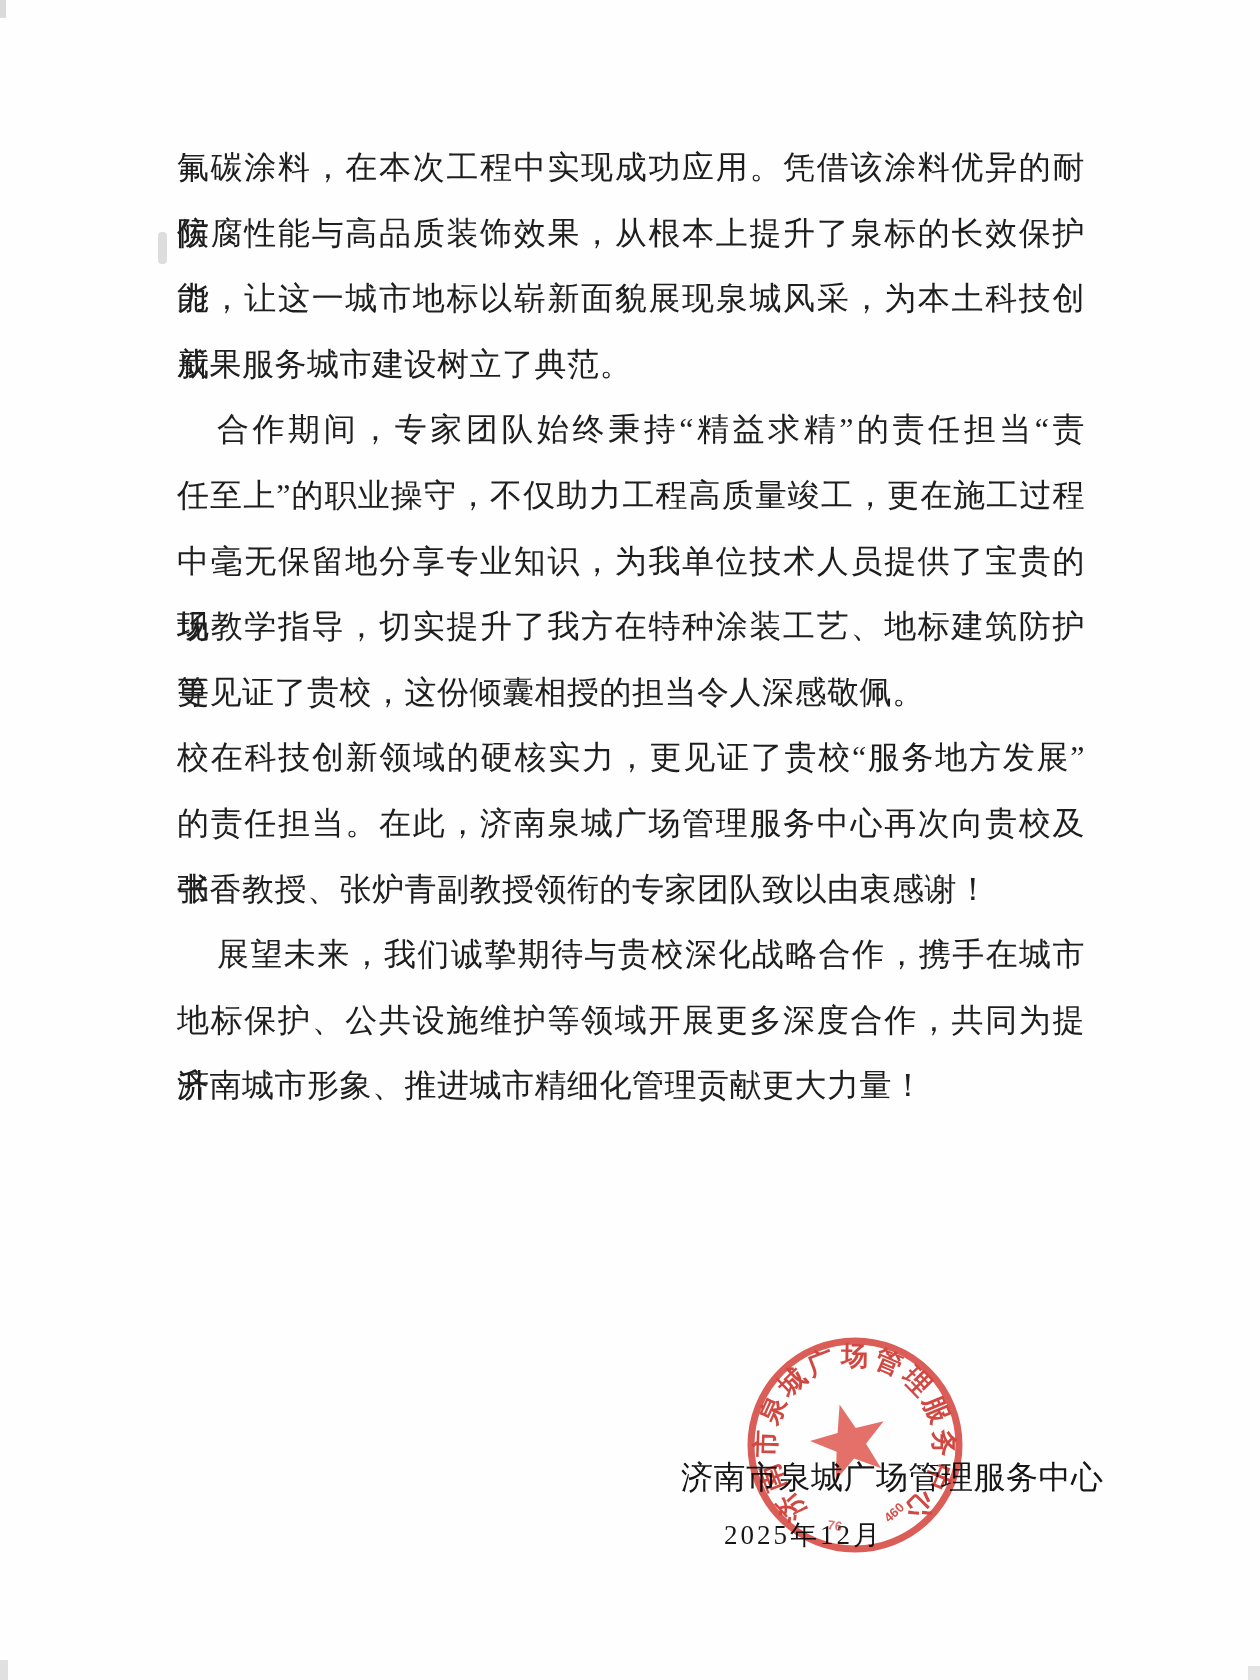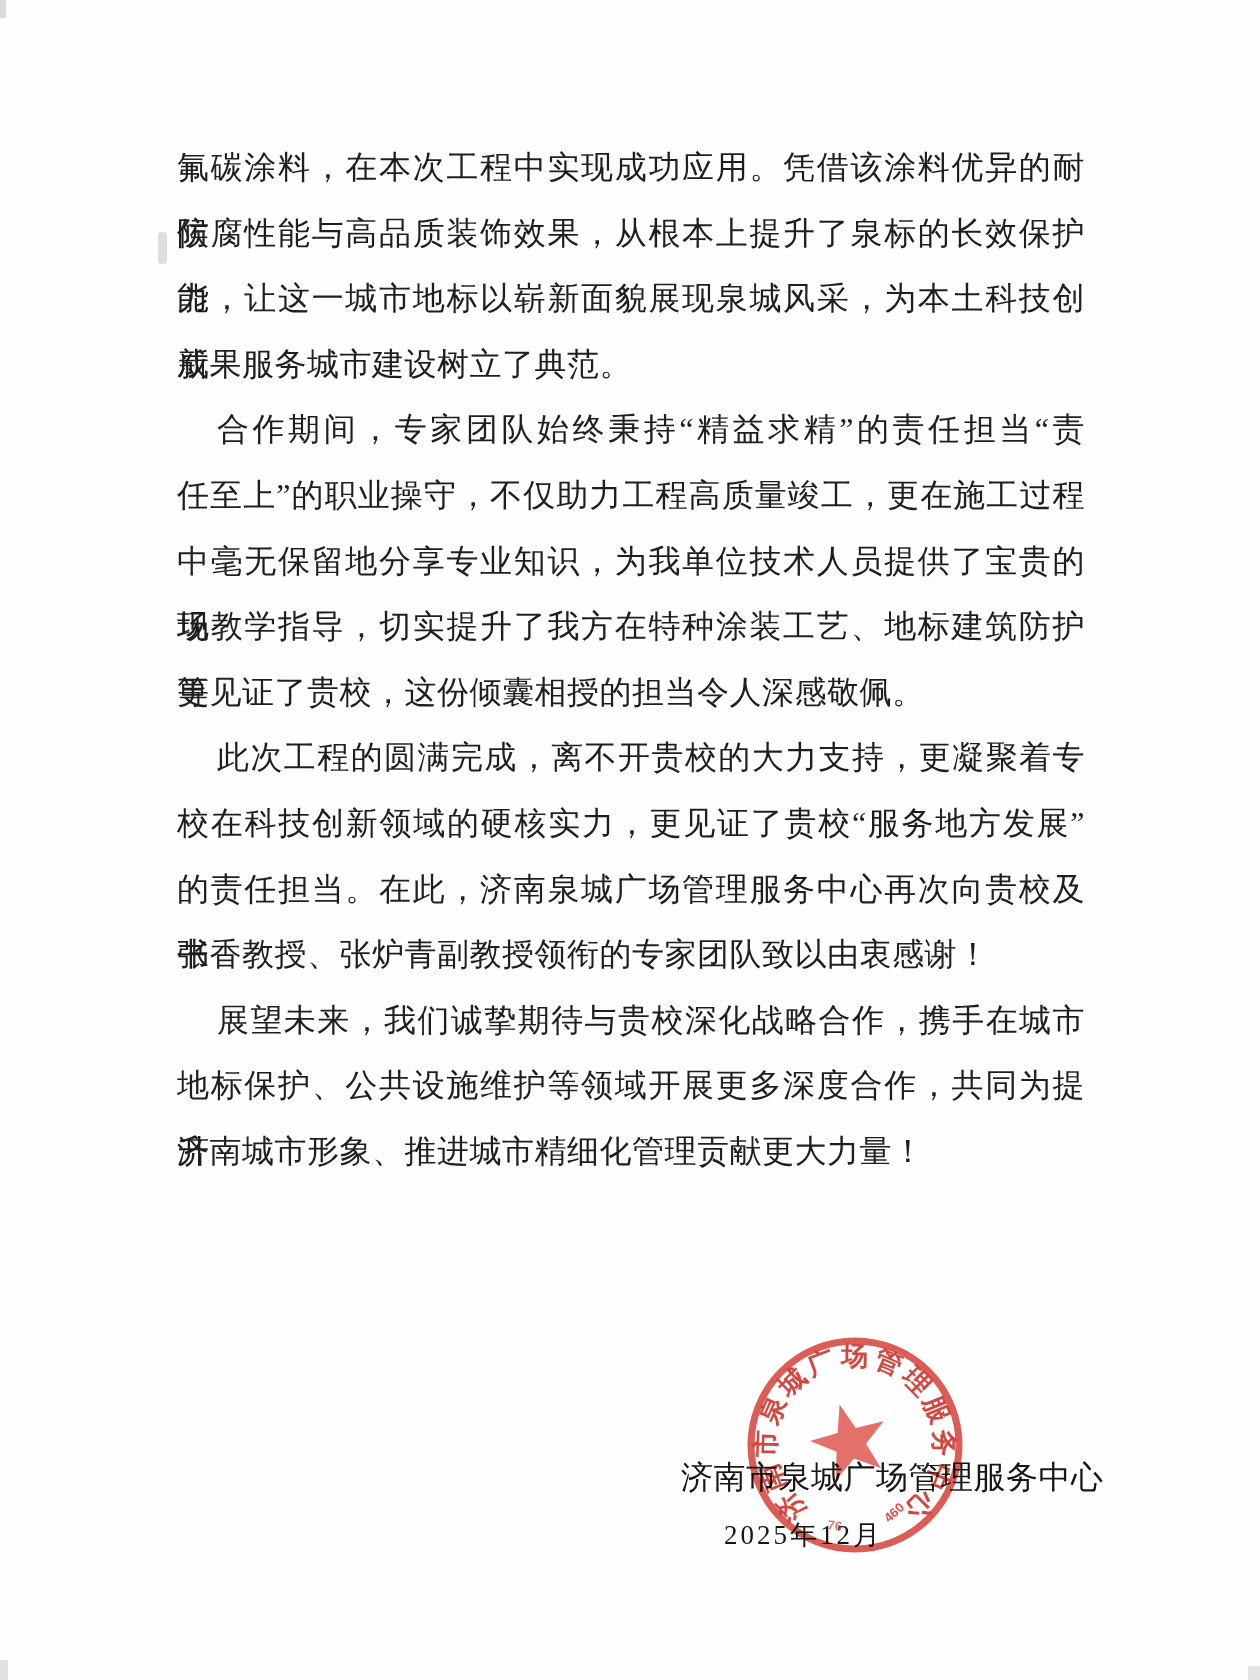--- a/index.html
+++ b/index.html
@@ -77,21 +77,20 @@
   <div class="letter-body">
       <div class="line fill">氟碳涂料，在本次工程中实现成功应用。凭借该涂料优异的耐候</div>
       <div class="line fill">防腐性能与高品质装饰效果，从根本上提升了泉标的长效保护能</div>
       <div class="line fill">力，让这一城市地标以崭新面貌展现泉城风采，为本土科技创新</div>
       <div class="line">成果服务城市建设树立了典范。</div>
       <div class="line indent fill">合作期间，专家团队始终秉持“精益求精”的责任担当“责</div>
       <div class="line fill">任至上”的职业操守，不仅助力工程高质量竣工，更在施工过程</div>
       <div class="line fill">中毫无保留地分享专业知识，为我单位技术人员提供了宝贵的现</div>
       <div class="line fill">场教学指导，切实提升了我方在特种涂装工艺、地标建筑防护等</div>
       <div class="line">更见证了贵校，这份倾囊相授的担当令人深感敬佩。</div>
-      <div class="line indent fill">此次工程的圆满完成，离不开贵校的大力支持，更凝聚着专</div>
       <div class="line fill">校在科技创新领域的硬核实力，更见证了贵校“服务地方发展”</div>
       <div class="line fill">的责任担当。在此，济南泉城广场管理服务中心再次向贵校及张</div>
       <div class="line">书香教授、张炉青副教授领衔的专家团队致以由衷感谢！</div>
       <div class="line indent fill">展望未来，我们诚挚期待与贵校深化战略合作，携手在城市</div>
       <div class="line fill">地标保护、公共设施维护等领域开展更多深度合作，共同为提升</div>
       <div class="line">济南城市形象、推进城市精细化管理贡献更大力量！</div>
     </div>
 
   <div class="signature">济南市泉城广场管理服务中心</div>
 

